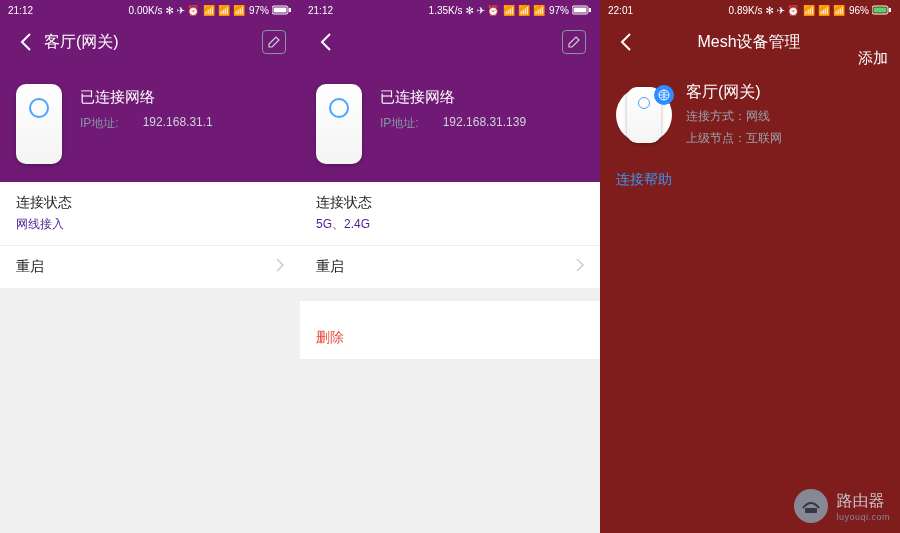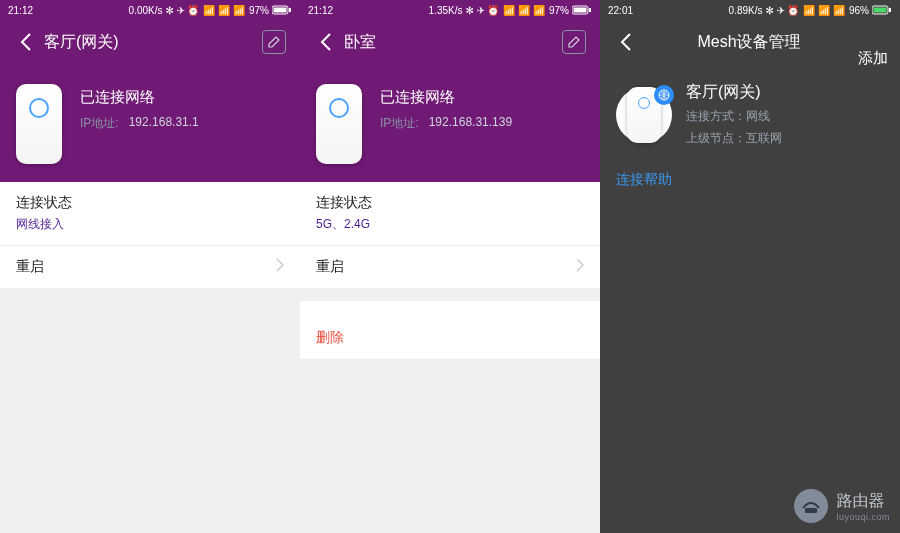--- a/index.html
+++ b/index.html
@@ -1,18 +1,18 @@
 <!DOCTYPE html>
 <html><head>
 <meta charset="utf-8">
 <style>
   * { margin: 0; padding: 0; box-sizing: border-box; font-family: -apple-system, "Helvetica Neue", Arial, sans-serif; }
   body { width: 900px; height: 533px; display: flex; background: #f0f0f0; overflow: hidden; }
   .panel { width: 300px; height: 533px; display: flex; flex-direction: column; position: relative; }
-  .dark-bg { background: #404040; }
+  .dark-bg { background: #7f1d1d; }
   .light-bg { background: #f0f0f0; }
 
   
   .status-bar { height: 20px; display: flex; align-items: center; justify-content: space-between; padding: 0 8px; color: #fff; font-size: 10px; }
   .status-bar .left { }
   .status-bar .right { display: flex; align-items: center; gap: 3px; }
   .sb-icon { display: inline-block; }
 
   
   .nav-bar { height: 44px; display: flex; align-items: center; justify-content: space-between; padding: 0 12px; color: #fff; font-size: 16px; }
@@ -22,21 +22,21 @@
   .edit-box { width: 24px; height: 24px; border: 1px solid #8a94a3; border-radius: 4px; display:flex; align-items:center; justify-content:center; }
 
   
   .hero { padding: 20px 16px 18px 16px; display:flex; align-items:flex-start; gap: 18px; color:#fff; }
   .device { width: 46px; height: 80px; background: linear-gradient(#ffffff,#f4f4f4); border-radius: 10px; position:relative; box-shadow: 0 1px 4px rgba(0,0,0,.3); }
   .device::before { content:""; position:absolute; top:14px; left:50%; transform:translateX(-50%); width:16px; height:16px; border:2px solid #4aa3ff; border-radius:50%; }
   .device.small { width: 34px; height: 56px; }
   .device.small::before { top:10px; width:10px; height:10px; border-width:1.5px; }
   .hero-info { display:flex; flex-direction:column; gap:8px; padding-top:4px; }
   .hero-info .status { font-size: 15px; }
-  .hero-info .row { font-size: 12px; color:#8a94a3; display:flex; gap:10px; }
+  .hero-info .row { font-size: 12px; color:#8a94a3; display:flex; gap:24px; }
   .hero-info .row .val { color:#cfd5dc; }
 
   .dark-head-wrap { background:#701a75; }
 
   
   .row-item { background:#fff; padding: 12px 16px; border-bottom:1px solid #eee; }
   .row-item .title { font-size: 14px; color:#222; }
   .row-item .sub { font-size: 12px; color:#4c1d95; margin-top:4px; }
   .row-nav { display:flex; align-items:center; justify-content:space-between; }
   .chev { color:#ccc; }
@@ -132,21 +132,20 @@
             <rect x="17" y="3" width="2" height="4" fill="#fff"></rect>
           </svg>
       </span>
     </div>
     <div class="nav-bar">
       <div class="nav-back">
         <svg width="12" height="18">
             <path d="M10 1 L2 9 L10 17" stroke="#fff" stroke-width="2" fill="none"></path>
           </svg>
       </div>
-      <div class="nav-title left-align">卧室</div>
       <div class="nav-edit">
         <div class="edit-box">
             <svg width="12" height="12">
               <path d="M1 11 L1 8 L8 1 L11 4 L4 11 Z" fill="none" stroke="#cfd5dc" stroke-width="1.2"></path>
             </svg>
           </div>
       </div>
     </div>
     <div class="hero">
       <div class="device"></div>

